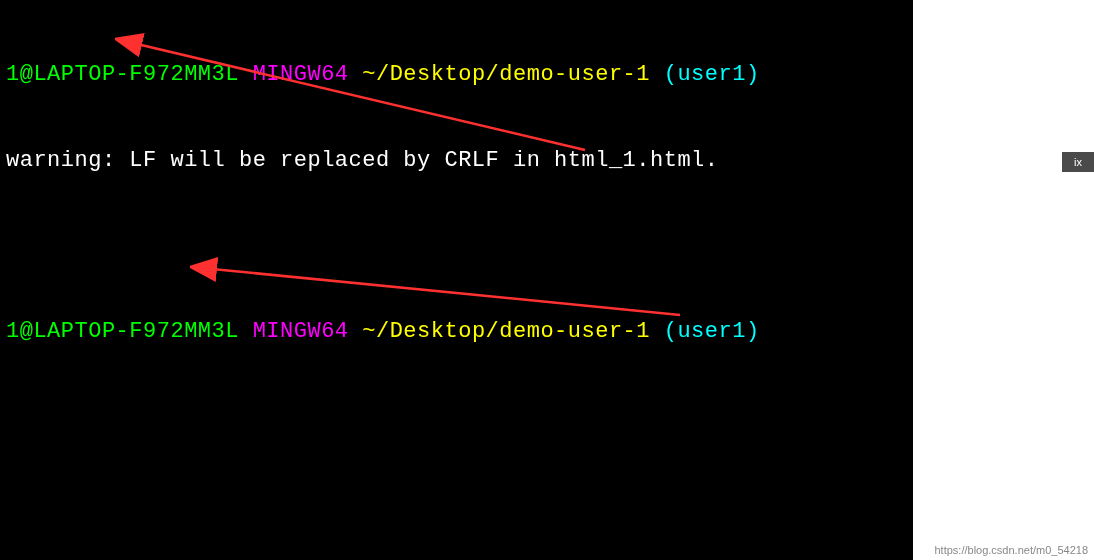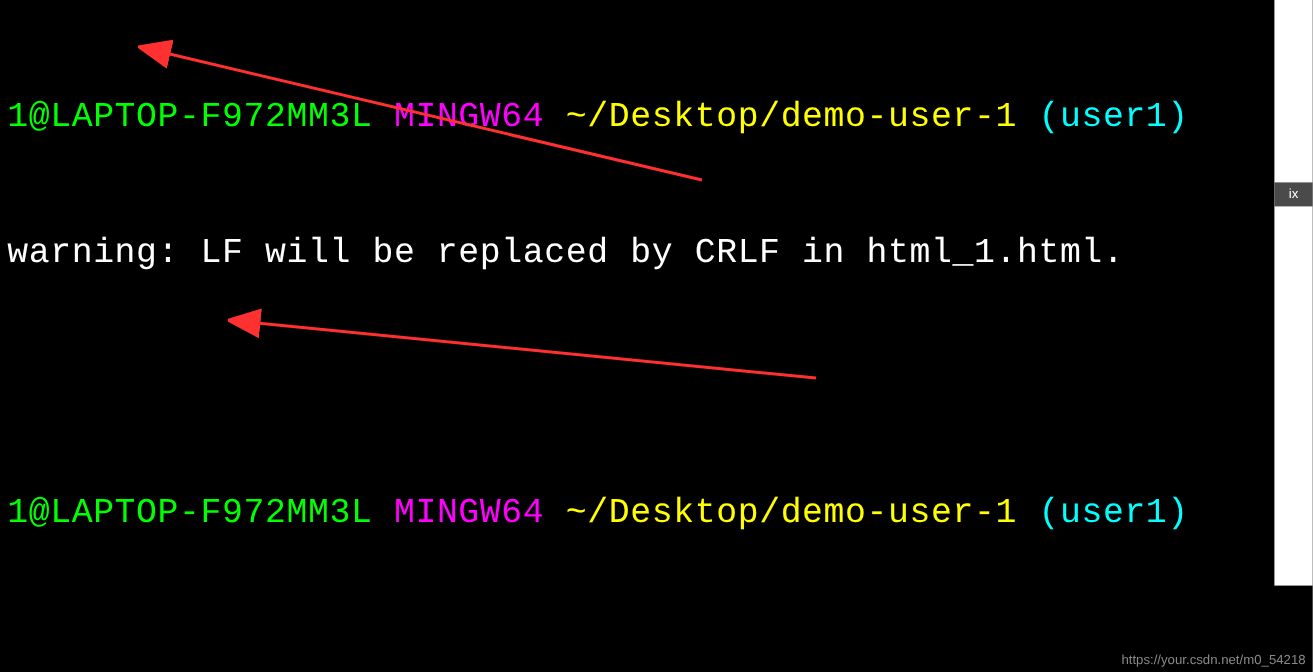--- a/index.html
+++ b/index.html
@@ -12,25 +12,25 @@
       height: 560px;
       background: #ffffff;
       position: relative;
       overflow: hidden;
       font-family: 'Consolas', 'Courier New', monospace;
     }
     .terminal {
       position: absolute;
       left: 0;
       top: 0;
-      width: 1094px;
+      width: 913px;
       height: 560px;
       background: #000000;
       padding: 4px 6px;
-      font-size: 29px;
+      font-size: 22px;
       line-height: 1.3;
       white-space: pre-wrap;
       word-break: break-all;
       letter-spacing: 0.5px;
     }
     .scrollbar-area {
       position: absolute;
       right: 0;
       top: 0;
       width: 32px;
@@ -111,13 +111,13 @@
       <polygon points="0 0, 12 5, 0 10" fill="#ff3030"></polygon>
     </marker>
   </defs>
   <line x1="490" y1="60" x2="22" y2="14" stroke="#ff3030" stroke-width="2.5" marker-end="url(#ah2)"></line>
 </svg>
 
 <div class="scrollbar-area">
   <div class="scrollbar-tag">ix</div>
 </div>
 
-<div class="watermark">https://your.csdn.net/m0_54218</div>
+<div class="watermark">https://blog.csdn.net/m0_54218</div>
 
 </body></html>

